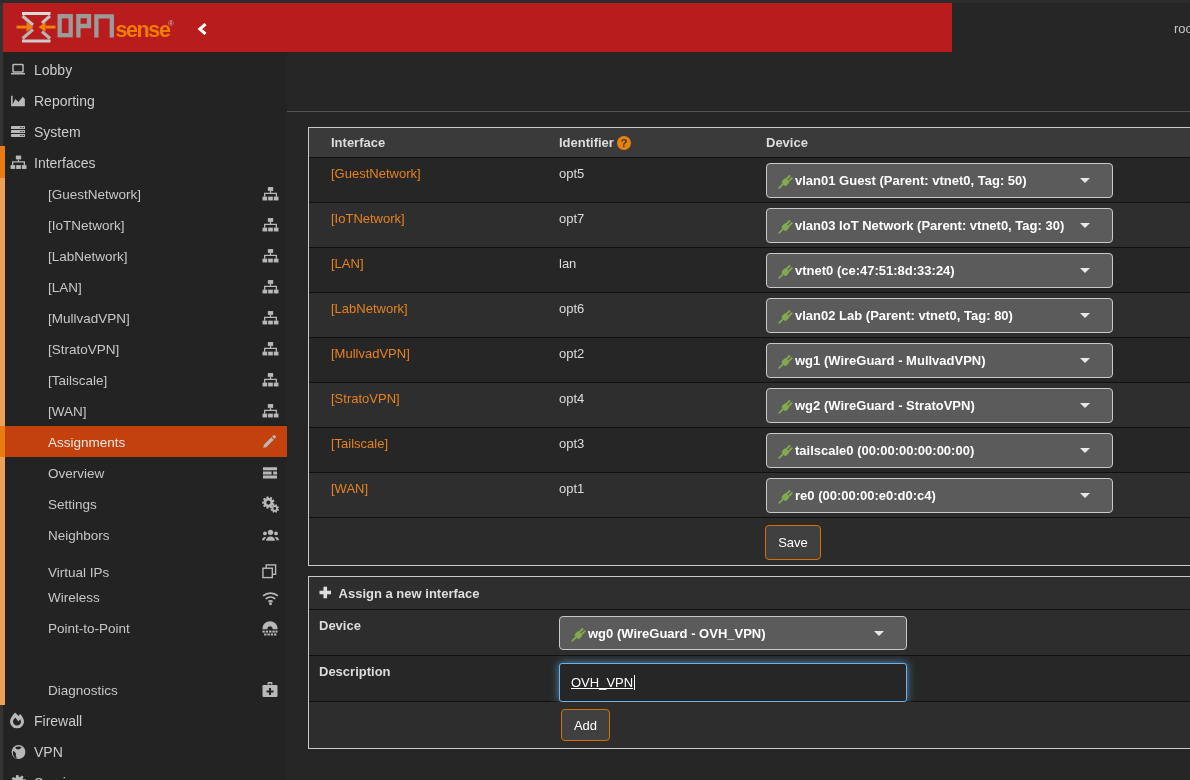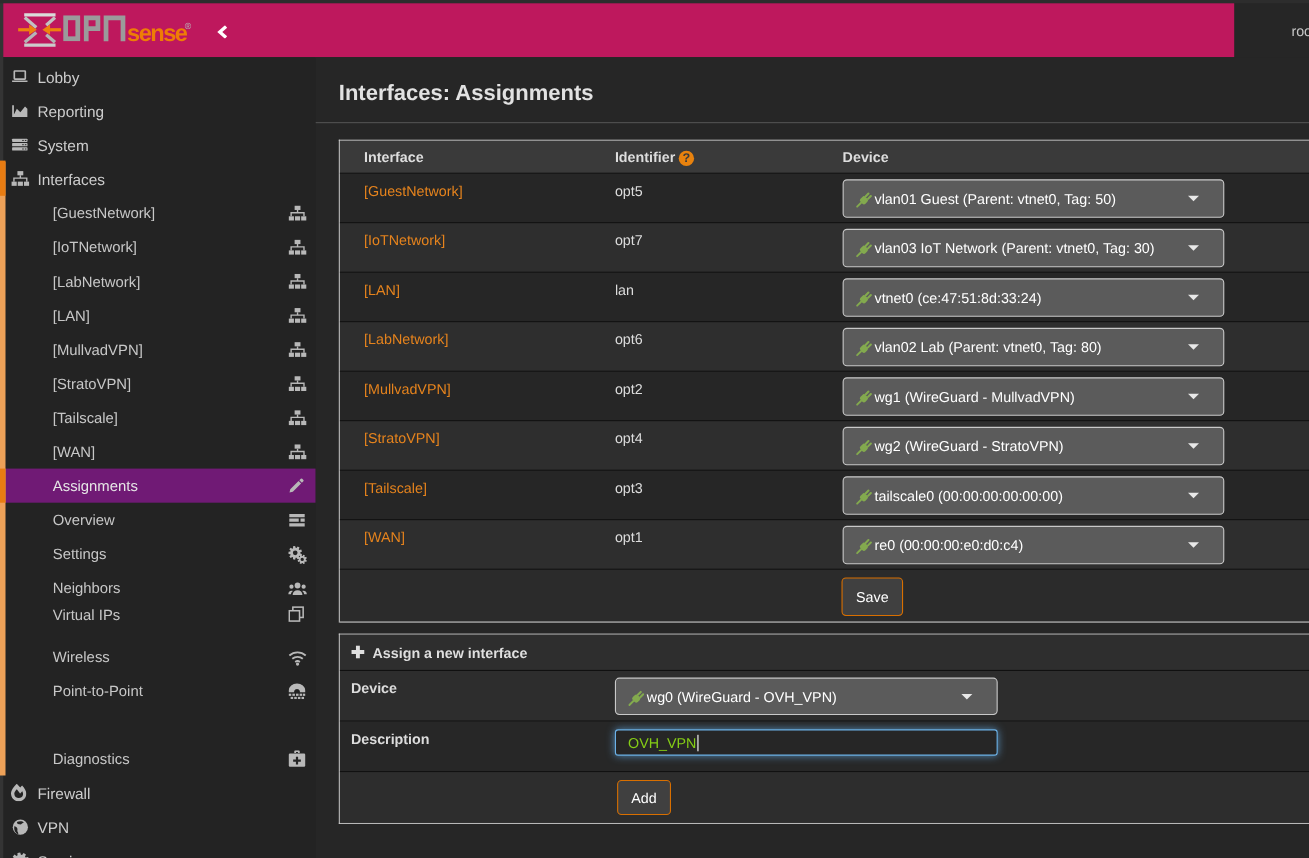--- a/index.html
+++ b/index.html
@@ -1,63 +1,63 @@
 <!DOCTYPE html>
 <html><head>
 <meta charset="utf-8">
 <style>
 html,body{margin:0;padding:0;}
 body{width:1190px;height:780px;overflow:hidden;position:relative;background:#262626;font-family:"Liberation Sans",sans-serif;}
-#topbar{position:absolute;left:0;top:0;width:1122px;height:52px;background:#be185d;}
+#topbar{position:absolute;left:0;top:0;width:952px;height:52px;background:#b91c1c;}
 #edgetop{position:absolute;left:0;top:0;width:1190px;height:3px;background:#2d2d2d;z-index:50;}
 #edgeleft{position:absolute;left:0;top:0;width:3px;height:780px;background:#343434;z-index:5;}
 #user{position:absolute;left:1174px;top:21px;color:#c7c7c7;font-size:13px;white-space:nowrap;}
 #chev{position:absolute;left:196px;top:23px;}
 #sidebar{position:absolute;left:0;top:52px;width:287px;height:728px;background:#232323;}
 #stripe{position:absolute;left:0;top:147px;width:5px;height:558px;background:#eda158;z-index:6;}
 #stripev1{position:absolute;left:0;top:146px;width:5px;height:32px;background:#e87c12;z-index:7;}
 #stripev2{position:absolute;left:0;top:426px;width:5px;height:31px;background:#e87c12;z-index:7;}
 .mi{position:absolute;left:0;width:287px;height:31px;color:#cccccc;font-size:14px;}
 .mi .ic{position:absolute;left:10px;top:50%;transform:translateY(-50%);width:17px;height:17px;}
 .mi .tx{position:absolute;left:34px;top:50%;transform:translateY(-50%);}
 .ms{position:absolute;left:0;width:287px;height:31px;color:#c7c7c7;font-size:13.5px;}
 .ms .tx{position:absolute;left:48px;top:50%;transform:translateY(-50%);}
 .ms .ric{position:absolute;left:262px;top:50%;transform:translateY(-50%);width:16px;height:16px;}
-.ms.act{background:#701a75;color:#e6e6e6;}
+.ms.act{background:#c2410c;color:#e6e6e6;}
 #content{position:absolute;left:287px;top:52px;width:903px;height:728px;background:#262626;}
 #h1{position:absolute;left:21px;top:22px;font-size:20px;font-weight:bold;color:#e2e2e2;}
 #hdiv{position:absolute;left:0;top:59px;width:903px;height:0;border-top:1px solid #535353;}
 #tbl{position:absolute;left:21px;top:75px;width:900px;border:1px solid #c9c9c9;border-right:none;border-bottom:none;}
 .thead{height:29px;background:#3a3a3a;border-bottom:1px solid #101010;display:flex;align-items:center;font-size:13px;font-weight:bold;color:#dddddd;}
 .c1{width:250px;padding-left:22px;box-sizing:border-box;flex:none;}
 .c2{width:197px;flex:none;}
 .c3{flex:1;}
 .thead .c3,.r .c3{padding-left:10px;}
 .r{height:44px;border-bottom:1px solid #101010;display:flex;font-size:13px;}
 .r .c1,.r .c2{padding-top:8px;}
 .r .c3{display:flex;align-items:center;}
 .r.odd{background:#262626;}
 .r.even{background:#2e2e2e;}
 .lnk{color:#e5831d;}
 .idn{color:#dcdcdc;}
 .sel{width:347px;height:35px;box-sizing:border-box;background:#5b5b5b;border:1px solid #c9c9c9;border-radius:4px;display:flex;align-items:center;color:#ffffff;font-size:13px;padding:0 10px;position:relative;}
-.sel .pt{margin-left:2px;}
+.sel .pt{margin-left:2px;font-weight:bold;}
 .caret{position:absolute;right:22px;top:50%;margin-top:-2.5px;width:0;height:0;border-left:5px solid transparent;border-right:5px solid transparent;border-top:5.5px solid #e8e8e8;}
 .srow{height:47px;background:#2b2b2b;border-bottom:1px solid #c9c9c9;position:relative;}
 .btn{position:absolute;background:#404040;border:1px solid #d86f00;border-radius:4px;color:#fff;font-size:13px;font-family:"Liberation Sans",sans-serif;display:flex;align-items:center;justify-content:center;}
 #savebtn{left:456px;top:7px;width:54px;height:33px;}
 #panel{position:absolute;left:21px;top:524px;width:900px;border:1px solid #c9c9c9;border-right:none;}
 .phead{height:32px;background:#2e2e2e;border-bottom:1px solid #101010;display:flex;align-items:center;font-size:13px;font-weight:bold;color:#dfdfdf;}
 .prow{display:flex;font-size:13px;border-bottom:1px solid #101010;}
 .prow .lab{width:250px;padding-left:10px;padding-top:8px;box-sizing:border-box;font-weight:bold;color:#dcdcdc;flex:none;}
 #prow1{height:45px;background:#2d2d2d;}
 #prow2{height:45px;background:#272727;}
 #prow3{height:46px;background:#2d2d2d;border-bottom:none;position:relative;}
 #dd2{margin-top:6px;}
-#inp{margin-top:7px;width:348px;height:24px;box-sizing:border-box;background:#262626;border:1px solid #6cb2e8;border-radius:3px;box-shadow:0 0 8px rgba(102,175,233,0.75);color:#84cc16;font-size:13px;display:flex;align-items:center;padding-left:11px;}
+#inp{margin-top:7px;width:348px;height:39px;box-sizing:border-box;background:#262626;border:1px solid #6cb2e8;border-radius:3px;box-shadow:0 0 8px rgba(102,175,233,0.75);color:#ffffff;font-size:13px;display:flex;align-items:center;padding-left:11px;text-decoration:underline;}
 #inp .cur{display:inline-block;width:1px;height:15px;background:#ffffff;margin-left:1px;}
 #addbtn{left:252px;top:7px;width:47px;height:30px;}
 .qi{display:inline-block;width:14px;height:14px;border-radius:50%;background:#e8820e;color:#3a3a3a;font-size:11.5px;font-weight:bold;text-align:center;line-height:14px;margin-left:3px;}
 svg{display:block;}
 </style>
 </head>
 <body>
 <div id="topbar">
   <svg id="logo" width="230" height="52" viewBox="0 0 230 52">
 
@@ -294,21 +294,21 @@
             <circle cx="8" cy="5" r="2.5"></circle>
             <path d="M3.8 13c0-2.5 1.8-4 4.2-4s4.2 1.5 4.2 4z"></path>
             <circle cx="2.8" cy="6" r="1.8"></circle>
             <path d="M0 12.4c0-1.8 1.2-3 2.9-3 .4 0 .8.1 1.1.2C3 10.4 2.4 11.4 2.3 12.4z"></path>
             <circle cx="13.2" cy="6" r="1.8"></circle>
             <path d="M16 12.4c0-1.8-1.2-3-2.9-3-.4 0-.8.1-1.1.2 1 .8 1.6 1.8 1.7 2.8z"></path>
           </g>
         </svg>
       </span>
     </div>
-    <div class="ms" style="top:491px;">
+    <div class="ms" style="top:504px;">
       <span class="tx">Virtual IPs</span>
       <span class="ric">
         <svg width="15" height="15" viewBox="0 0 16 16">
           <rect x="4.5" y="1" width="10" height="10" fill="none" stroke="#b8b8b8" stroke-width="1.5"></rect>
           <rect x="1" y="4.5" width="10" height="10" fill="#232323" stroke="#b8b8b8" stroke-width="1.5"></rect>
         </svg>
       </span>
     </div>
     <div class="ms" style="top:529px;">
       <span class="tx">Wireless</span>
@@ -353,21 +353,20 @@
       </span>
     </div>
   </div>
 <div id="edgeleft"></div>
 <div id="edgetop"></div>
 <div id="stripe"></div>
 <div id="stripev1"></div>
 <div id="stripev2"></div>
 
 <div id="content">
-  <div id="h1">Interfaces: Assignments</div>
   <div id="hdiv"></div>
   <div id="tbl">
     <div class="thead">
       <div class="c1">Interface</div>
       <div class="c2">Identifier<span class="qi">?</span></div>
       <div class="c3">Device</div>
     </div>
     <div id="rows">
         <div class="r odd">
           <div class="c1"><span class="lnk">[GuestNetwork]</span></div>

